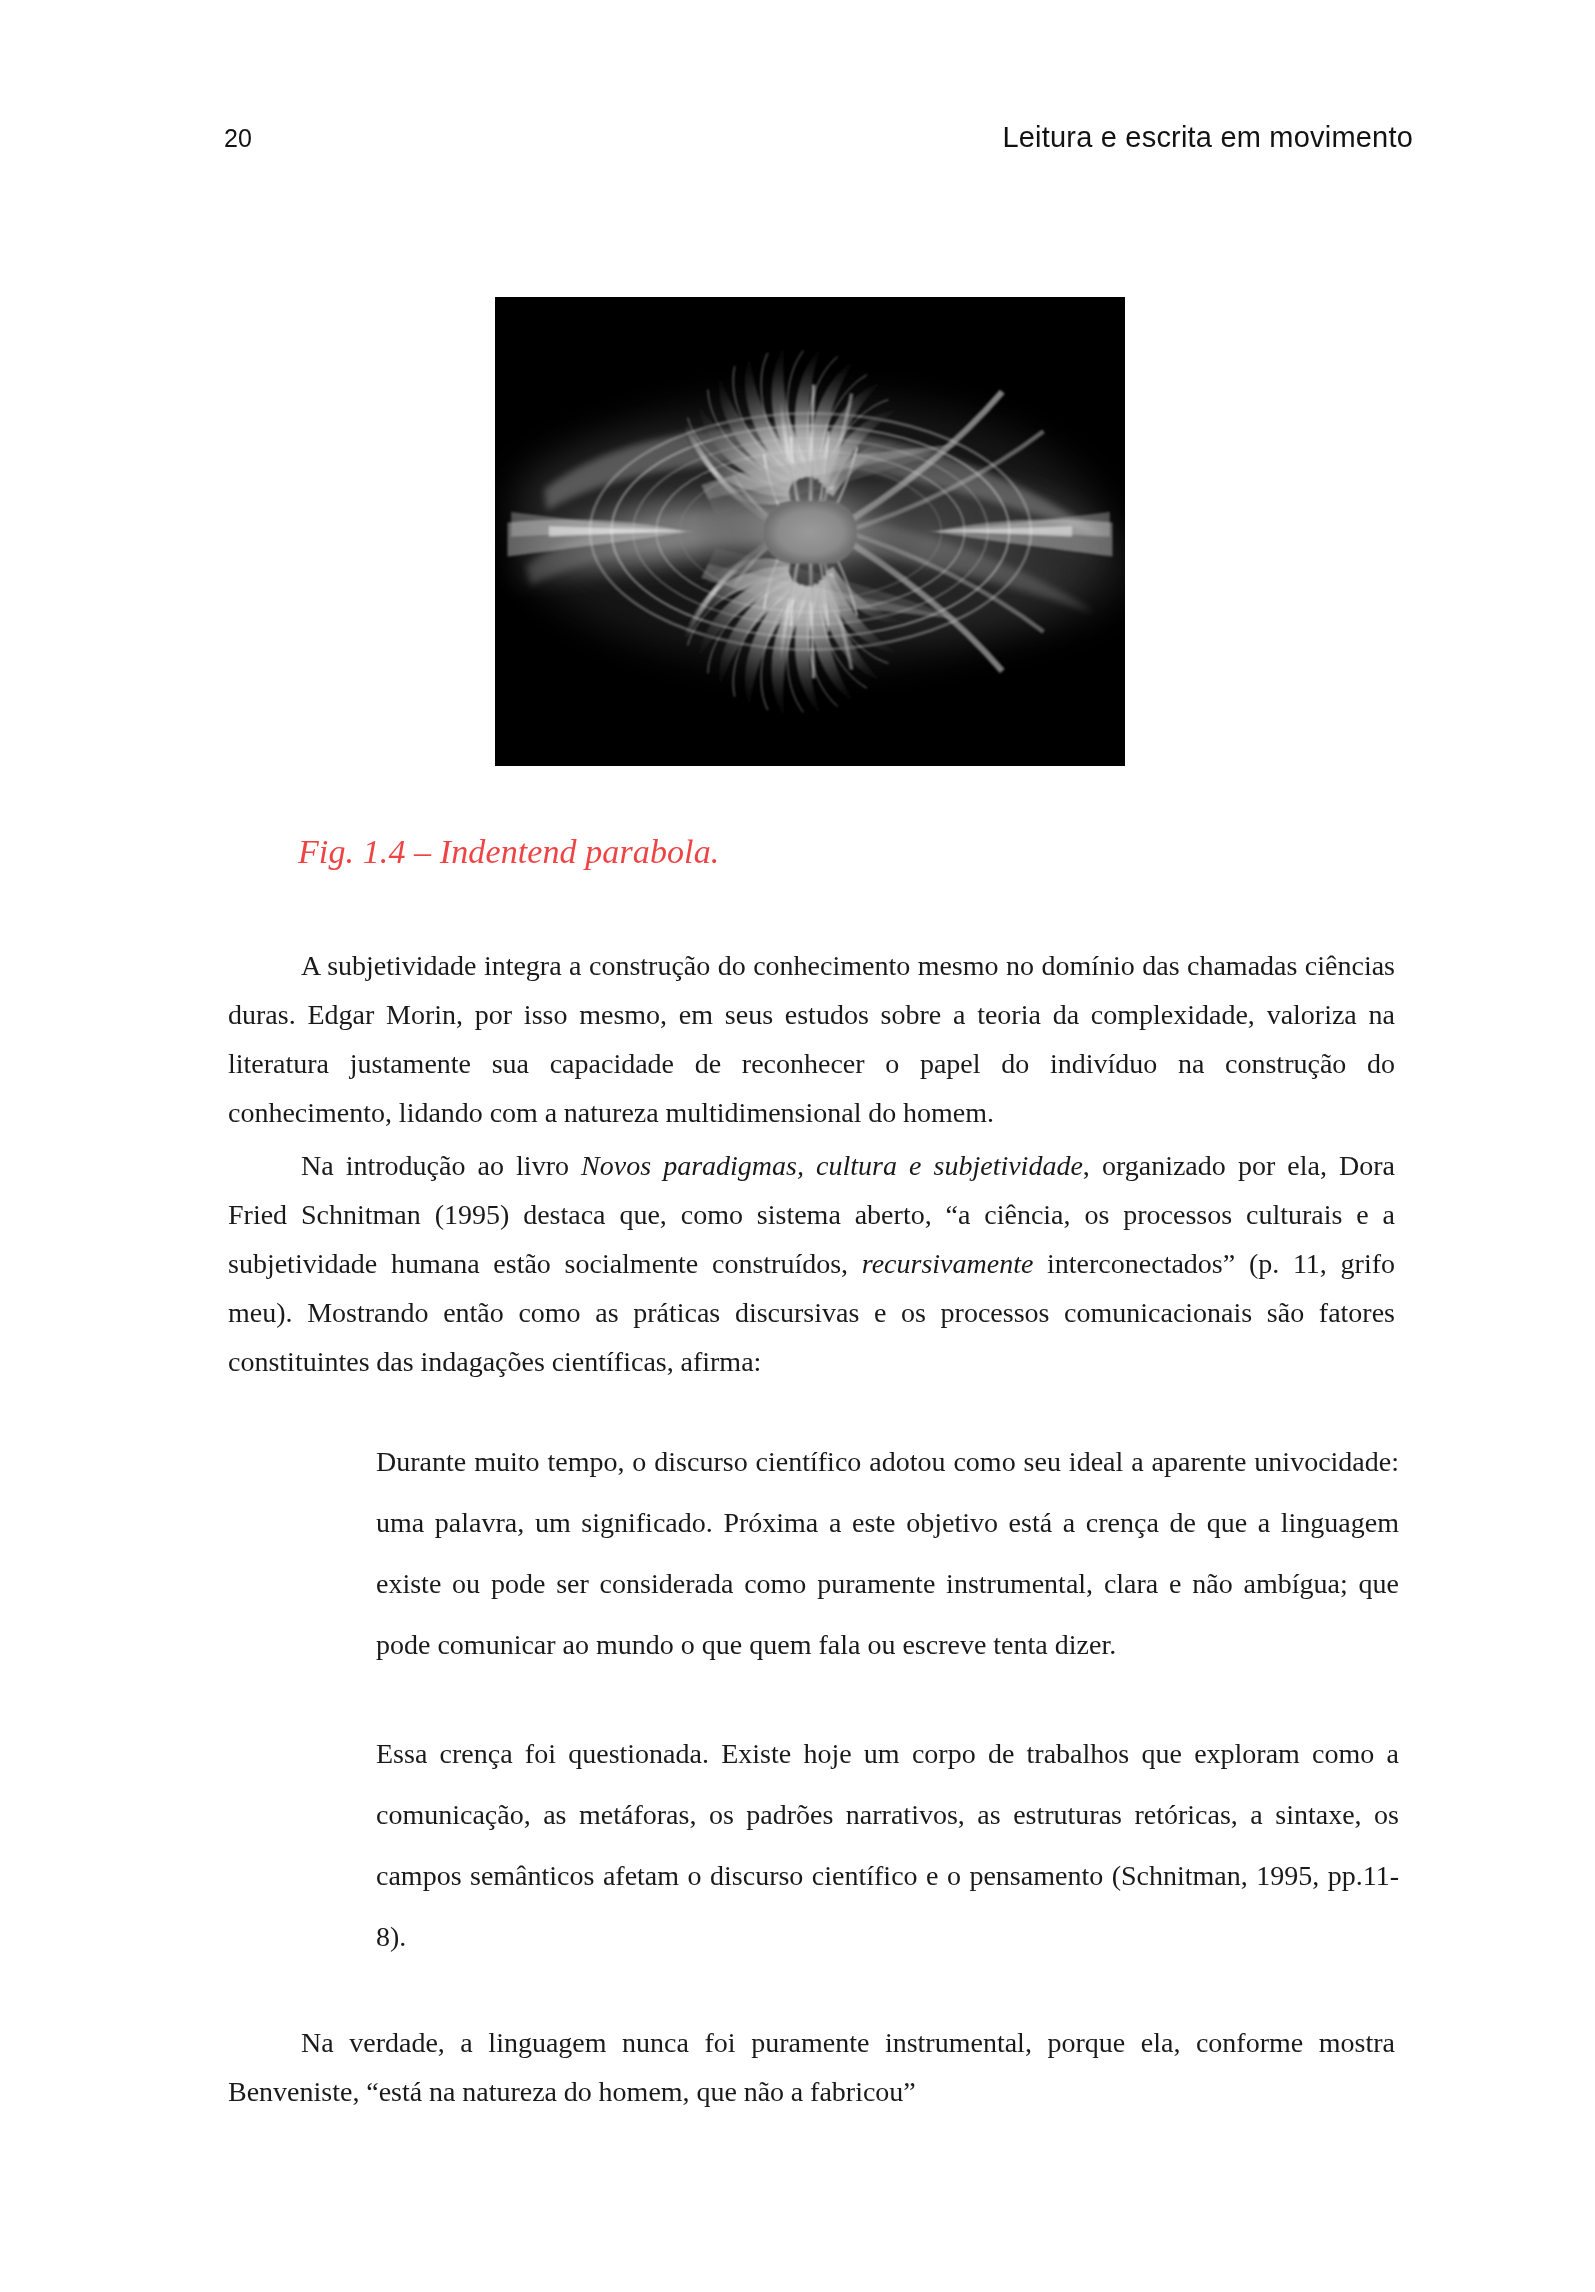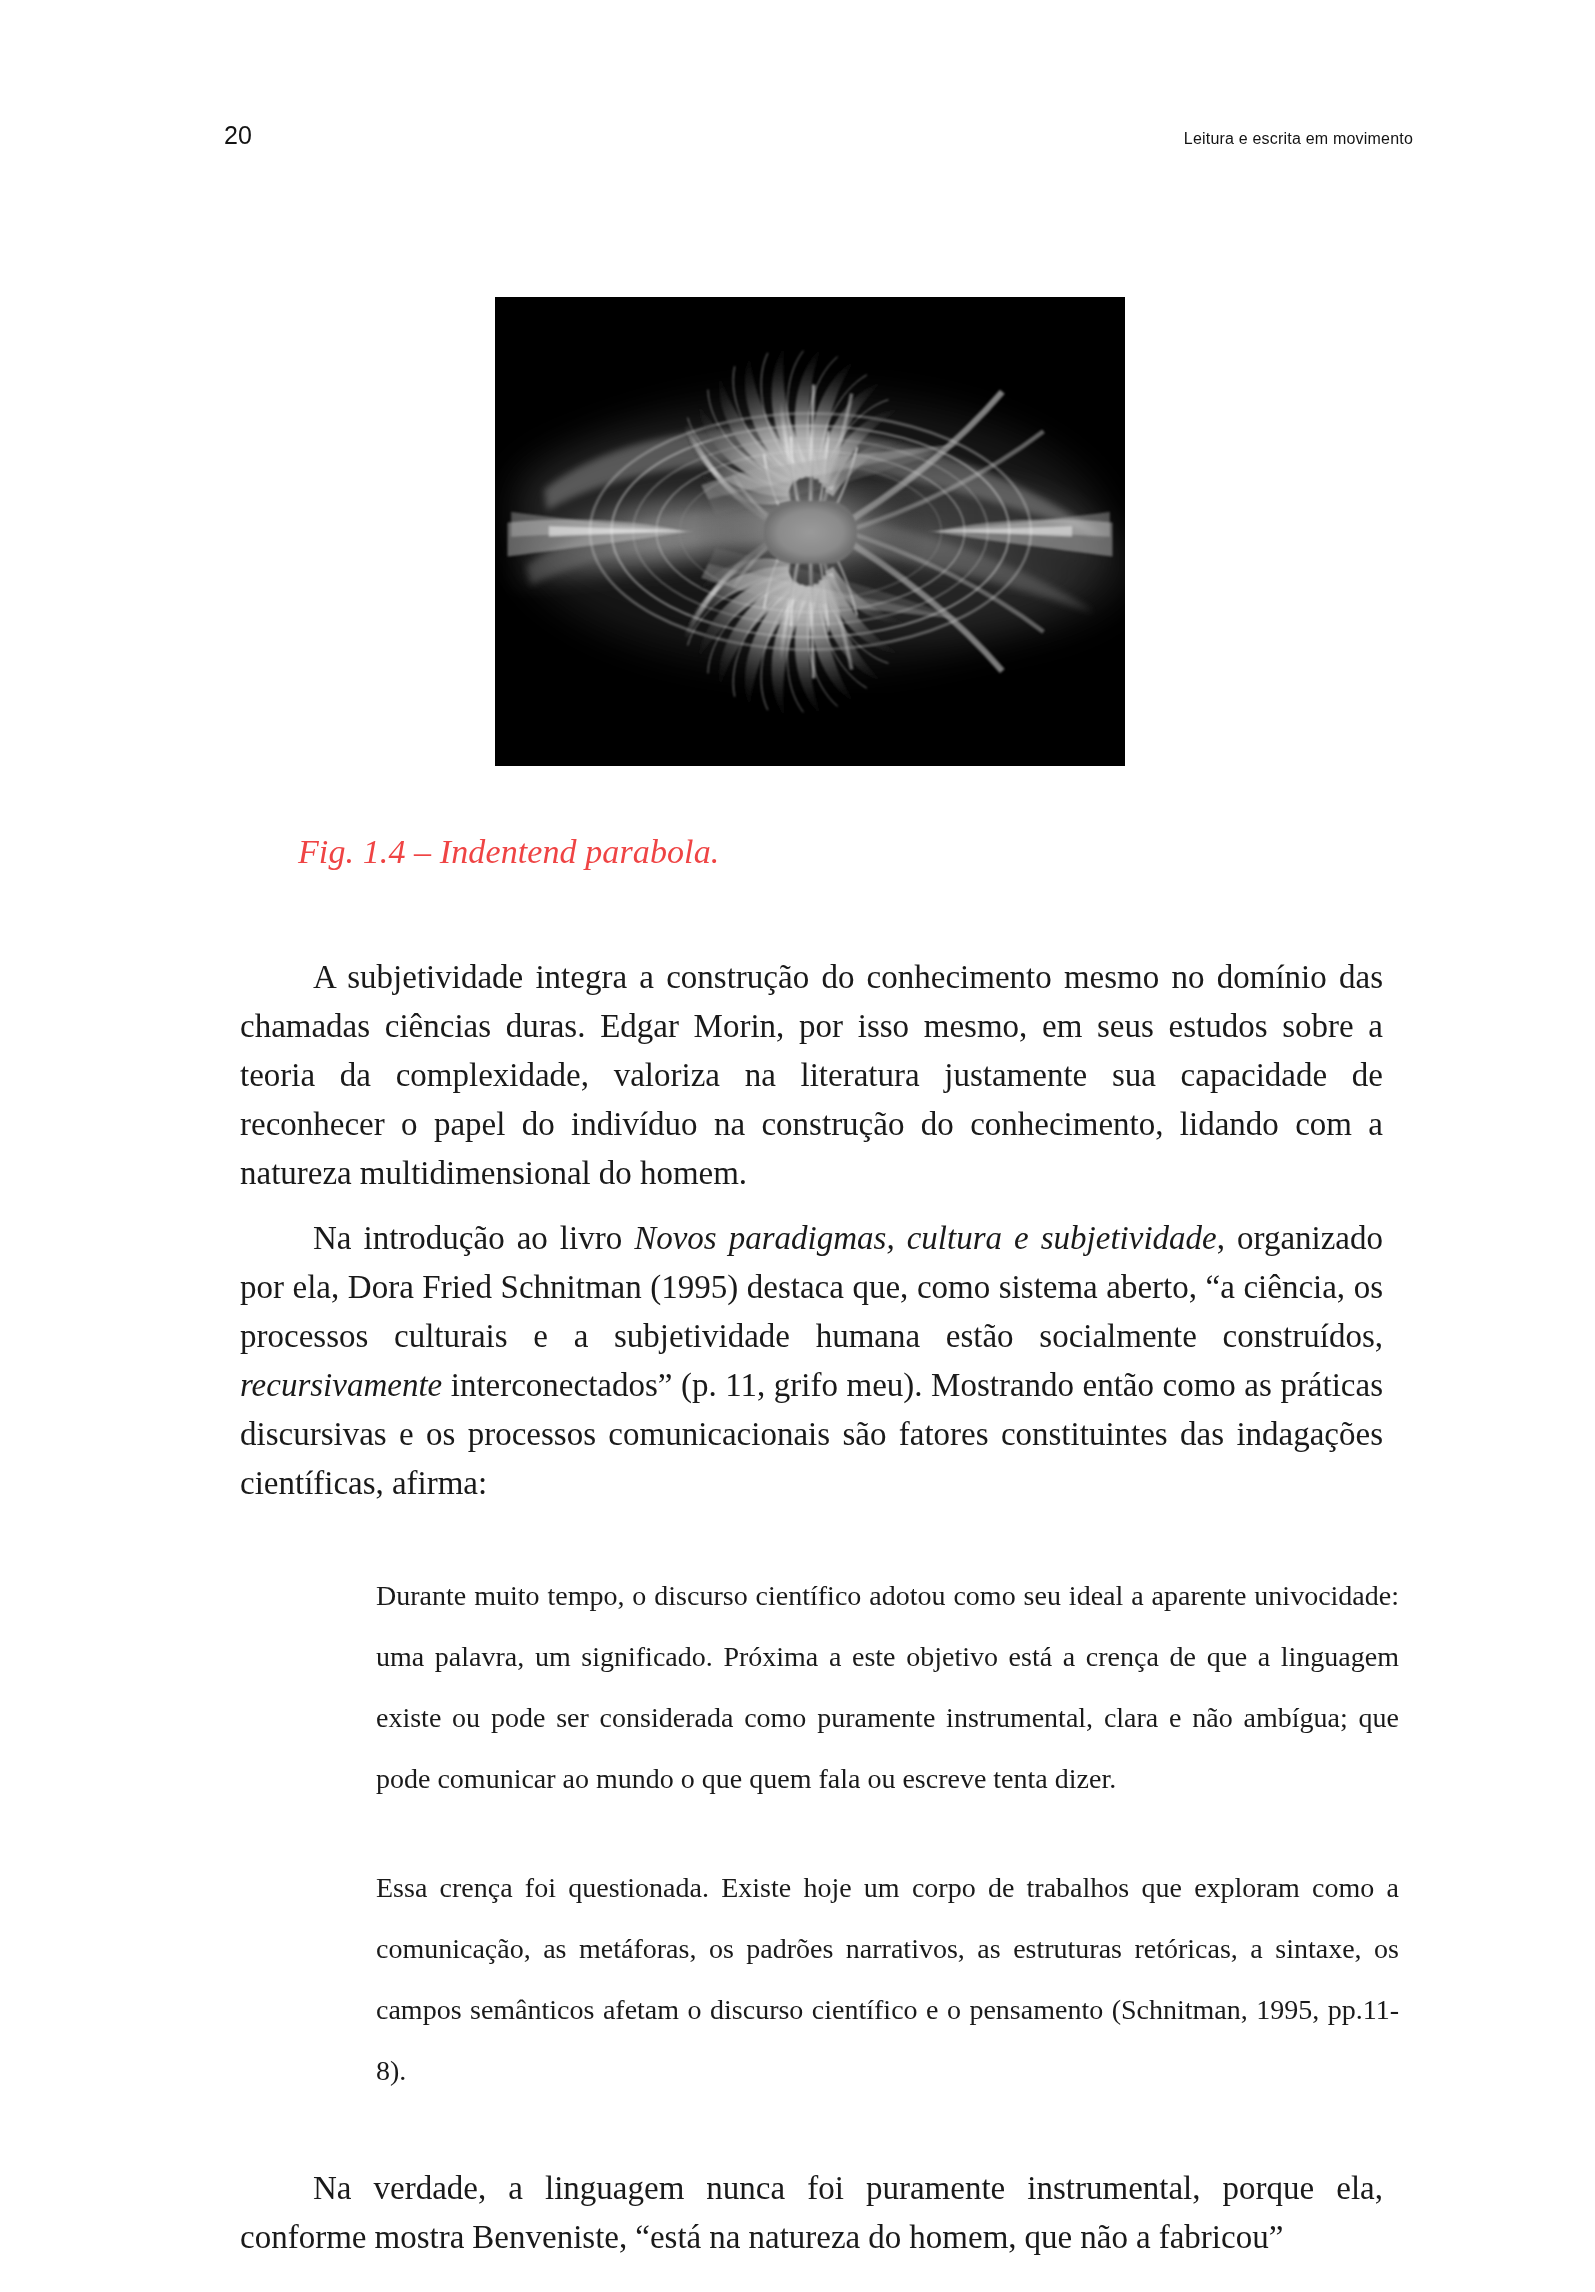--- a/index.html
+++ b/index.html
@@ -31,21 +31,21 @@
     height: 39px;
     display: flex;
     align-items: baseline;
     justify-content: space-between;
     font-family: "Liberation Sans", "DejaVu Sans", sans-serif;
     font-size: 24px;
     letter-spacing: 0.2px;
     color: #131313;
   }
   .folio { font-size: 25px; }
-  .runtitle { font-size: 16px; }
+  .runtitle { font-size: 29px; }
 
   
   .figure-wrap {
     position: absolute;
     left: 495px;
     top: 297px;
     width: 630px;
     height: 469px;
   }
   .figure-img {
@@ -65,22 +65,22 @@
   }
 
   
   .body-col {
     position: absolute;
     left: 224px;
     top: 937px;
     width: 1175px;
   }
   p.para {
-    margin: 16px;
-    font-size: 33px;
+    margin: 4px;
+    font-size: 28px;
     line-height: 49px;
     text-align: justify;
     text-indent: 73px;
     -webkit-hyphens: none;
     hyphens: none;
     word-spacing: -0.2px;
   }
 
   .quote-block {
     margin: 0;

